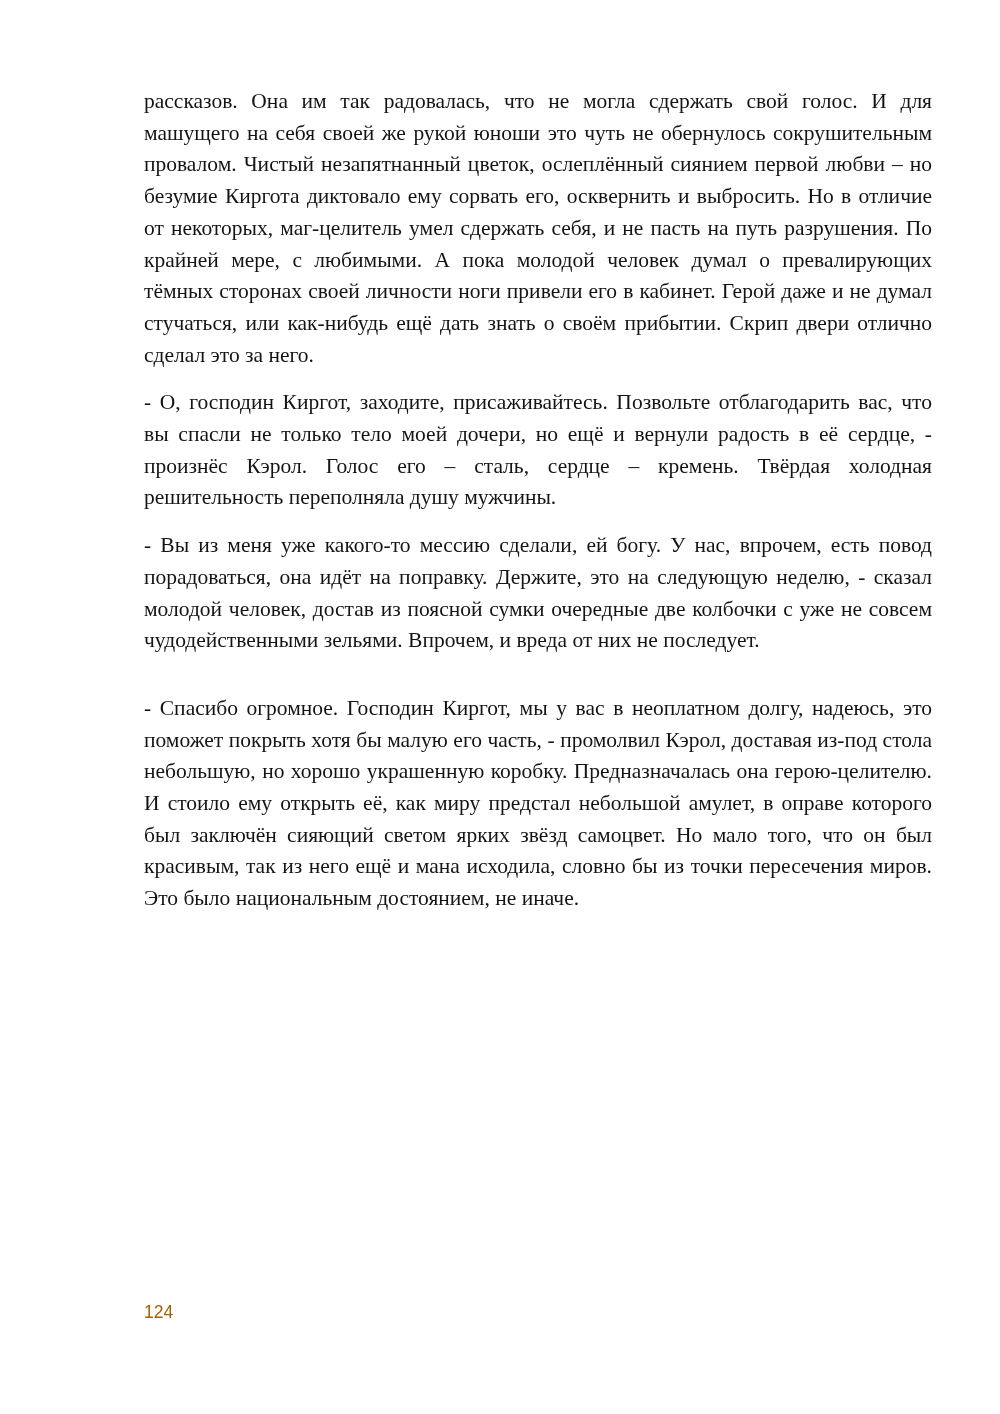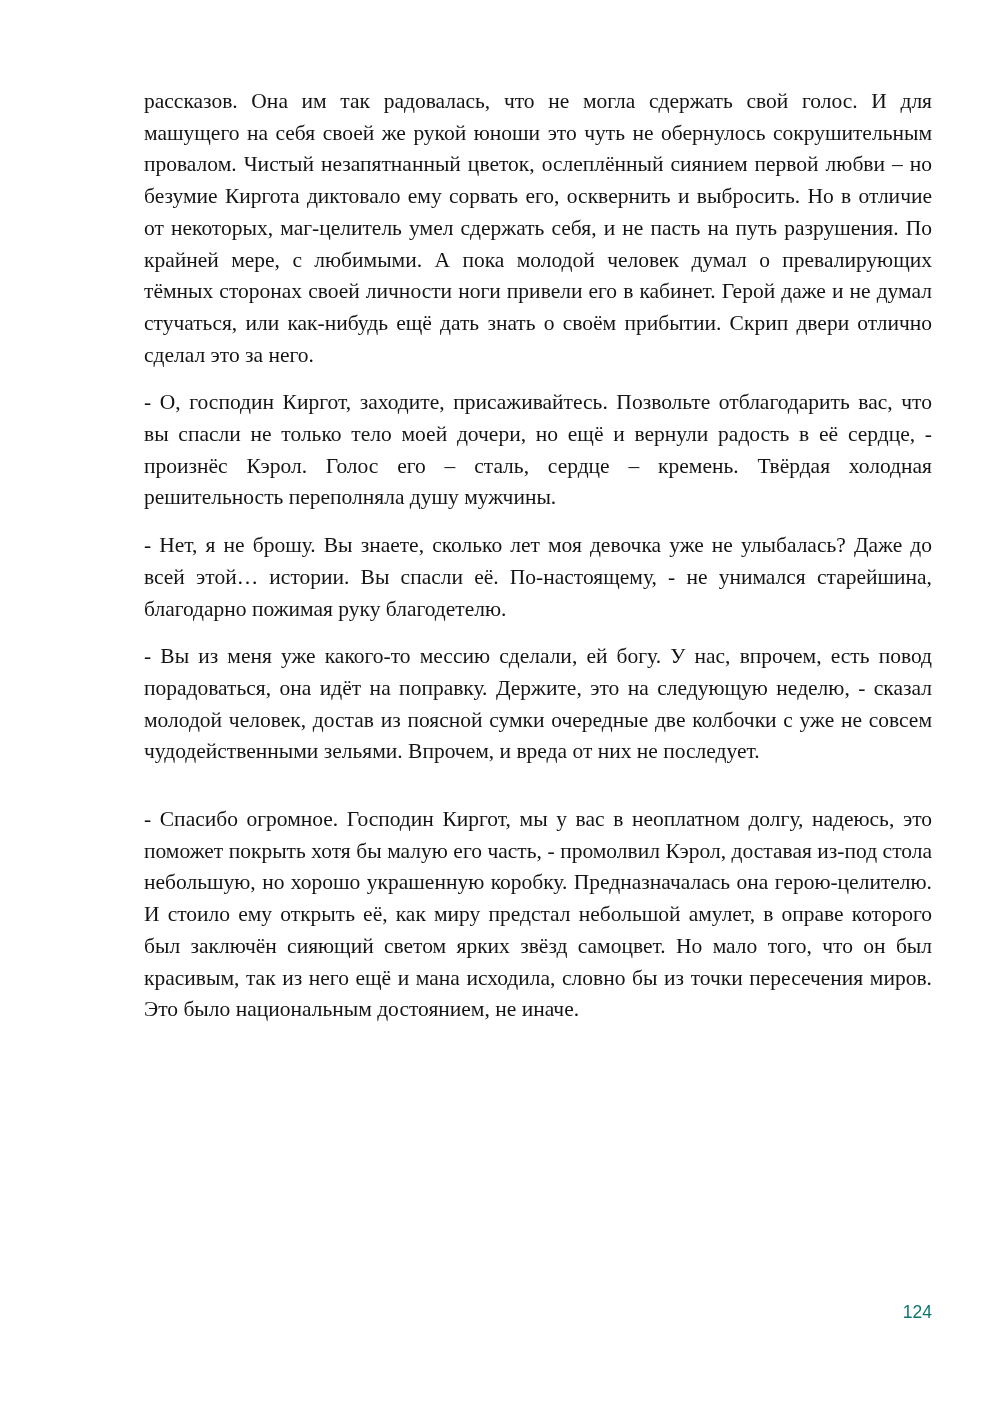--- a/index.html
+++ b/index.html
@@ -39,31 +39,30 @@
   }
   .para:last-child {
     margin-bottom: 0;
     margin-top: 36px;
   }
   .page-number {
     position: absolute;
     left: 144px;
     top: 1302px;
     width: 788px;
-    text-align: right;
+    text-align: left;
     font-family: "Liberation Sans", sans-serif;
     font-size: 17.5px;
-    color: #0f766e;
+    color: #a16207;
   }
 </style>
 </head>
 <body>
 
 <div class="page">
   <div class="text-block">
     <p class="para">рассказов. Она им так радовалась, что не могла сдержать свой голос. И для машущего на себя своей же рукой юноши это чуть не обернулось сокрушительным провалом. Чистый незапятнанный цветок, ослеплённый сиянием первой любви – но безумие Киргота диктовало ему сорвать его, осквернить и выбросить. Но в отличие от некоторых, маг-целитель умел сдержать себя, и не пасть на путь разрушения. По крайней мере, с любимыми. А пока молодой человек думал о превалирующих тёмных сторонах своей личности ноги привели его в кабинет. Герой даже и не думал стучаться, или как-нибудь ещё дать знать о своём прибытии. Скрип двери отлично сделал это за него.</p>
     <p class="para">- О, господин Киргот, заходите, присаживайтесь. Позвольте отблагодарить вас, что вы спасли не только тело моей дочери, но ещё и вернули радость в её сердце, - произнёс Кэрол. Голос его – сталь, сердце – кремень. Твёрдая холодная решительность переполняла душу мужчины.</p>
-    <p class="para">- Нет, я не брошу. Вы знаете, сколько лет моя девочка уже не улыбалась? Даже до всей этой… истории. Вы спасли её. По-настоящему, - не унимался старейшина, благодарно пожимая руку благодетелю.</p>
     <p class="para">- Вы из меня уже какого-то мессию сделали, ей богу. У нас, впрочем, есть повод порадоваться, она идёт на поправку. Держите, это на следующую неделю, - сказал молодой человек, достав из поясной сумки очередные две колбочки с уже не совсем чудодейственными зельями. Впрочем, и вреда от них не последует.</p>
     <p class="para">- Спасибо огромное. Господин Киргот, мы у вас в неоплатном долгу, надеюсь, это поможет покрыть хотя бы малую его часть, - промолвил Кэрол, доставая из-под стола небольшую, но хорошо украшенную коробку. Предназначалась она герою-целителю. И стоило ему открыть её, как миру предстал небольшой амулет, в оправе которого был заключён сияющий светом ярких звёзд самоцвет. Но мало того, что он был красивым, так из него ещё и мана исходила, словно бы из точки пересечения миров. Это было национальным достоянием, не иначе.</p>
   </div>
   <div class="page-number">124</div>
 </div>
 
 </body></html>

